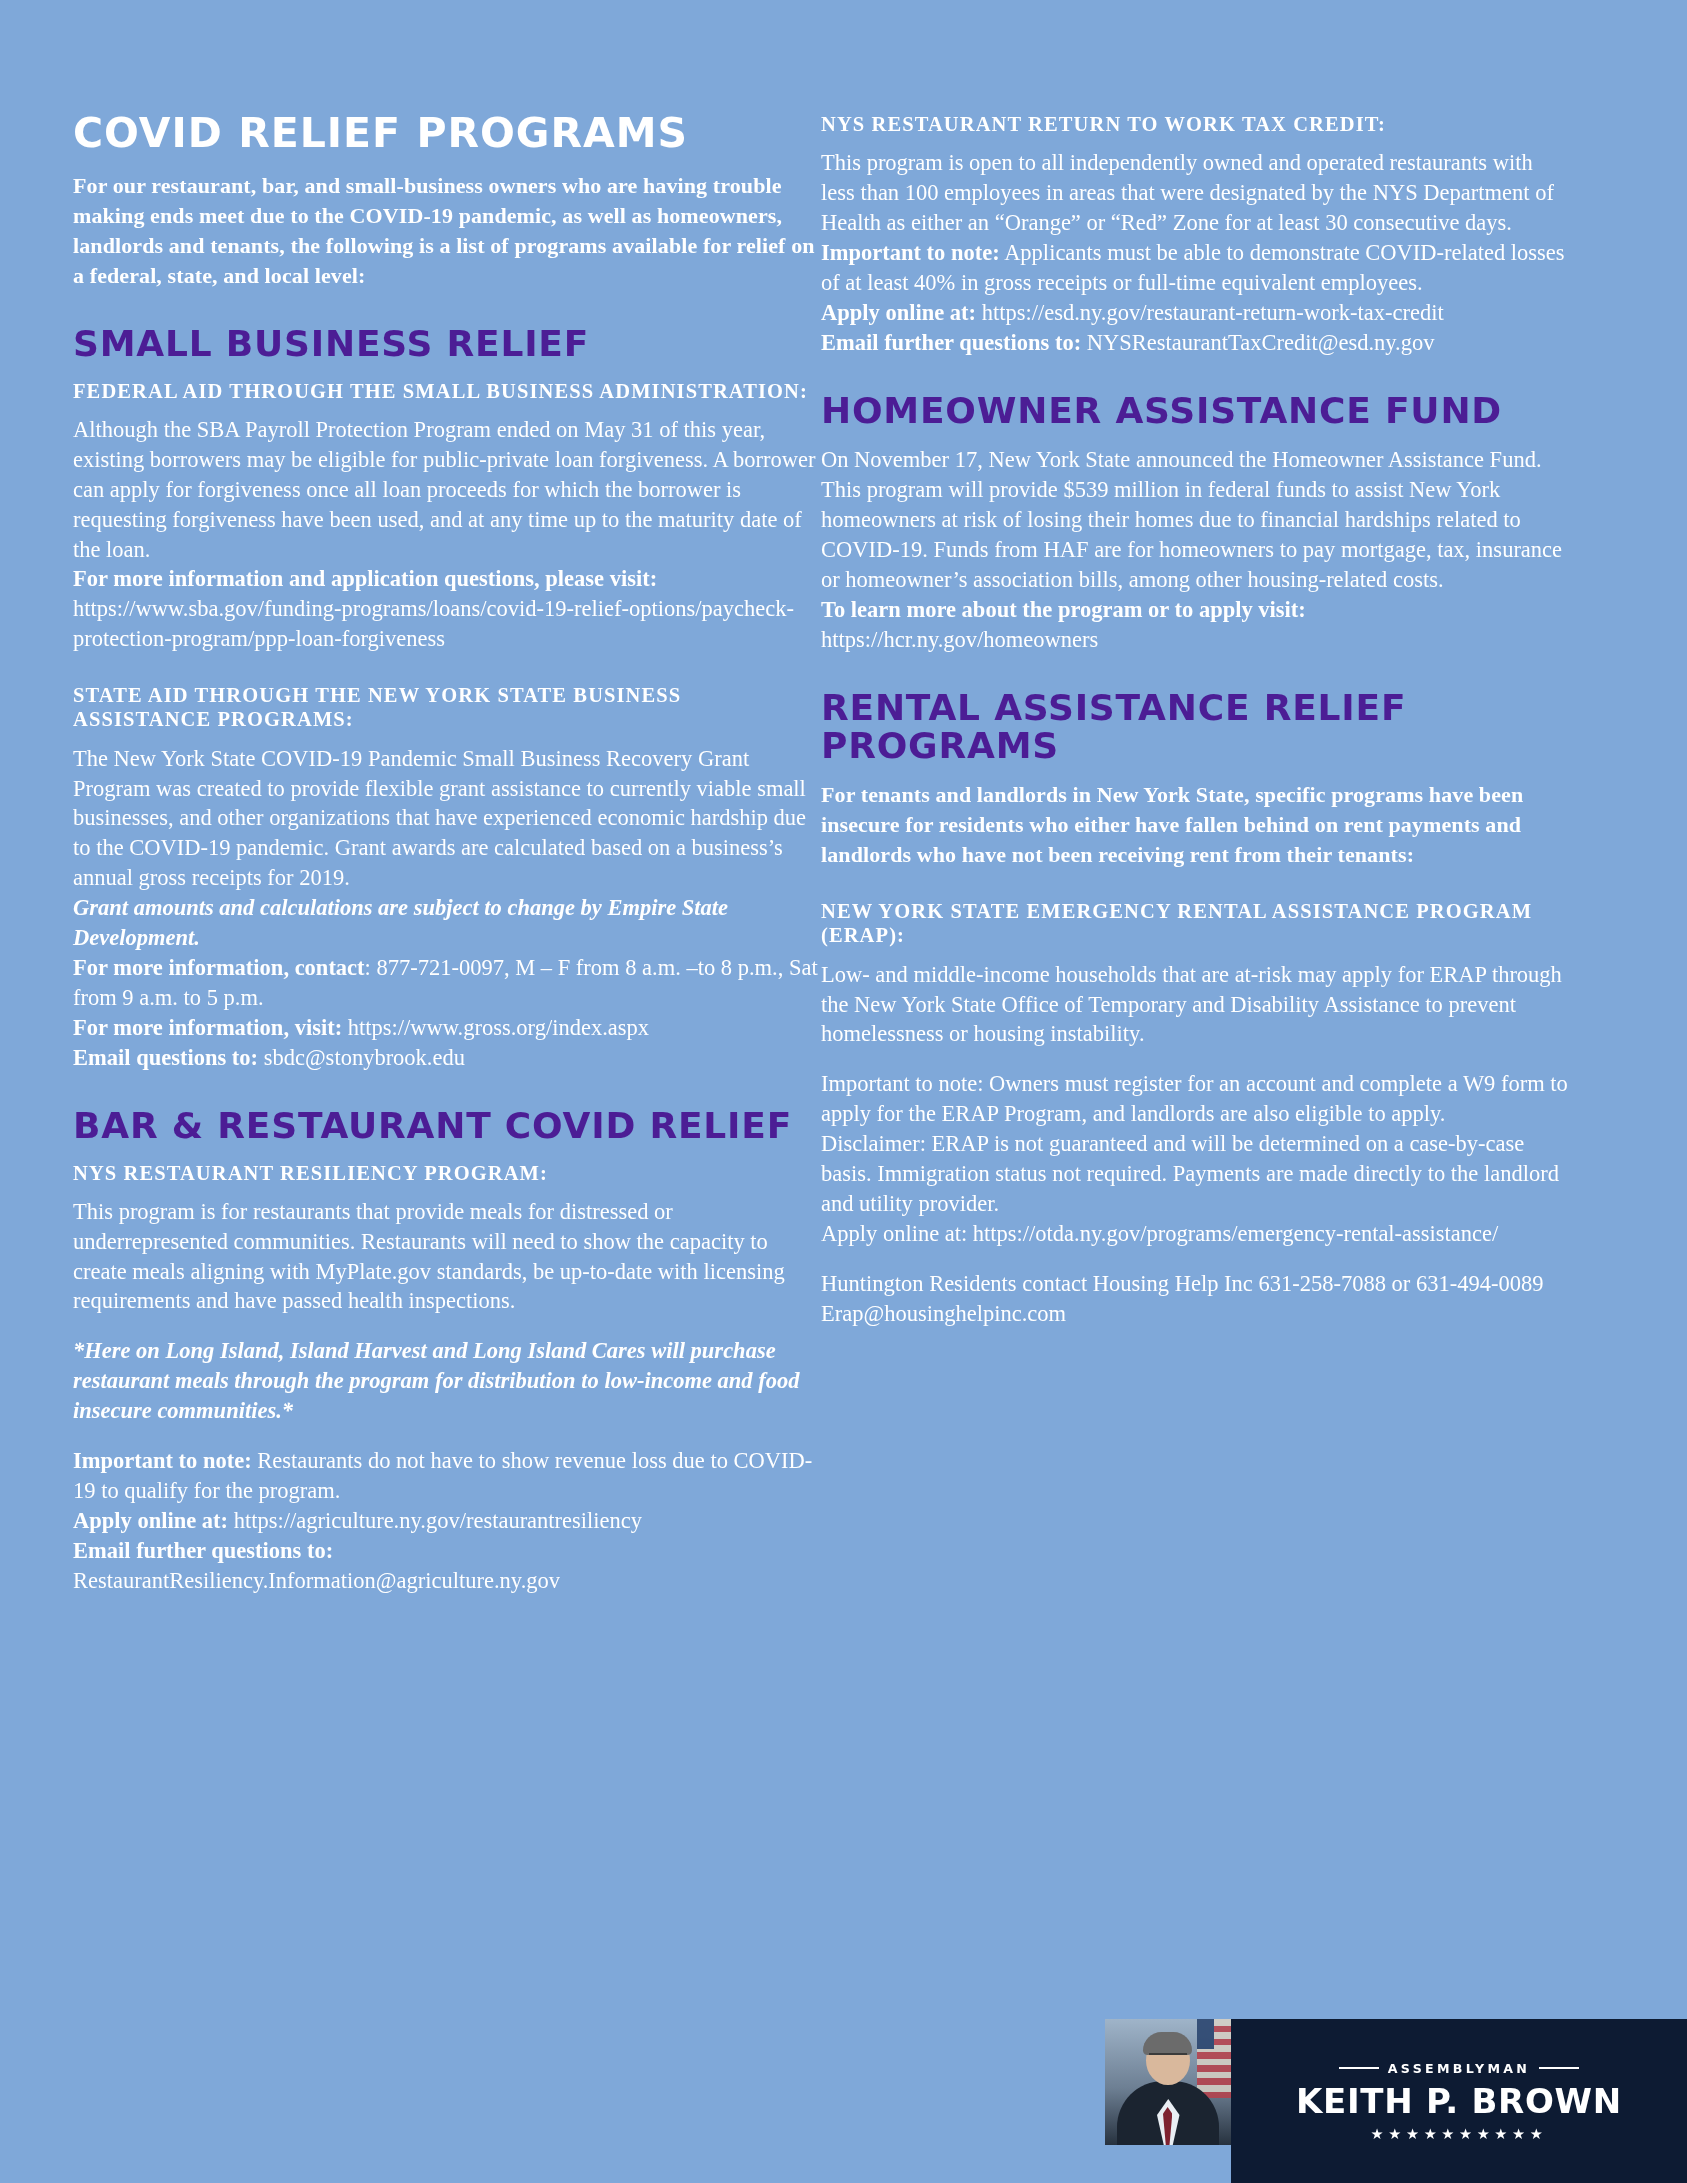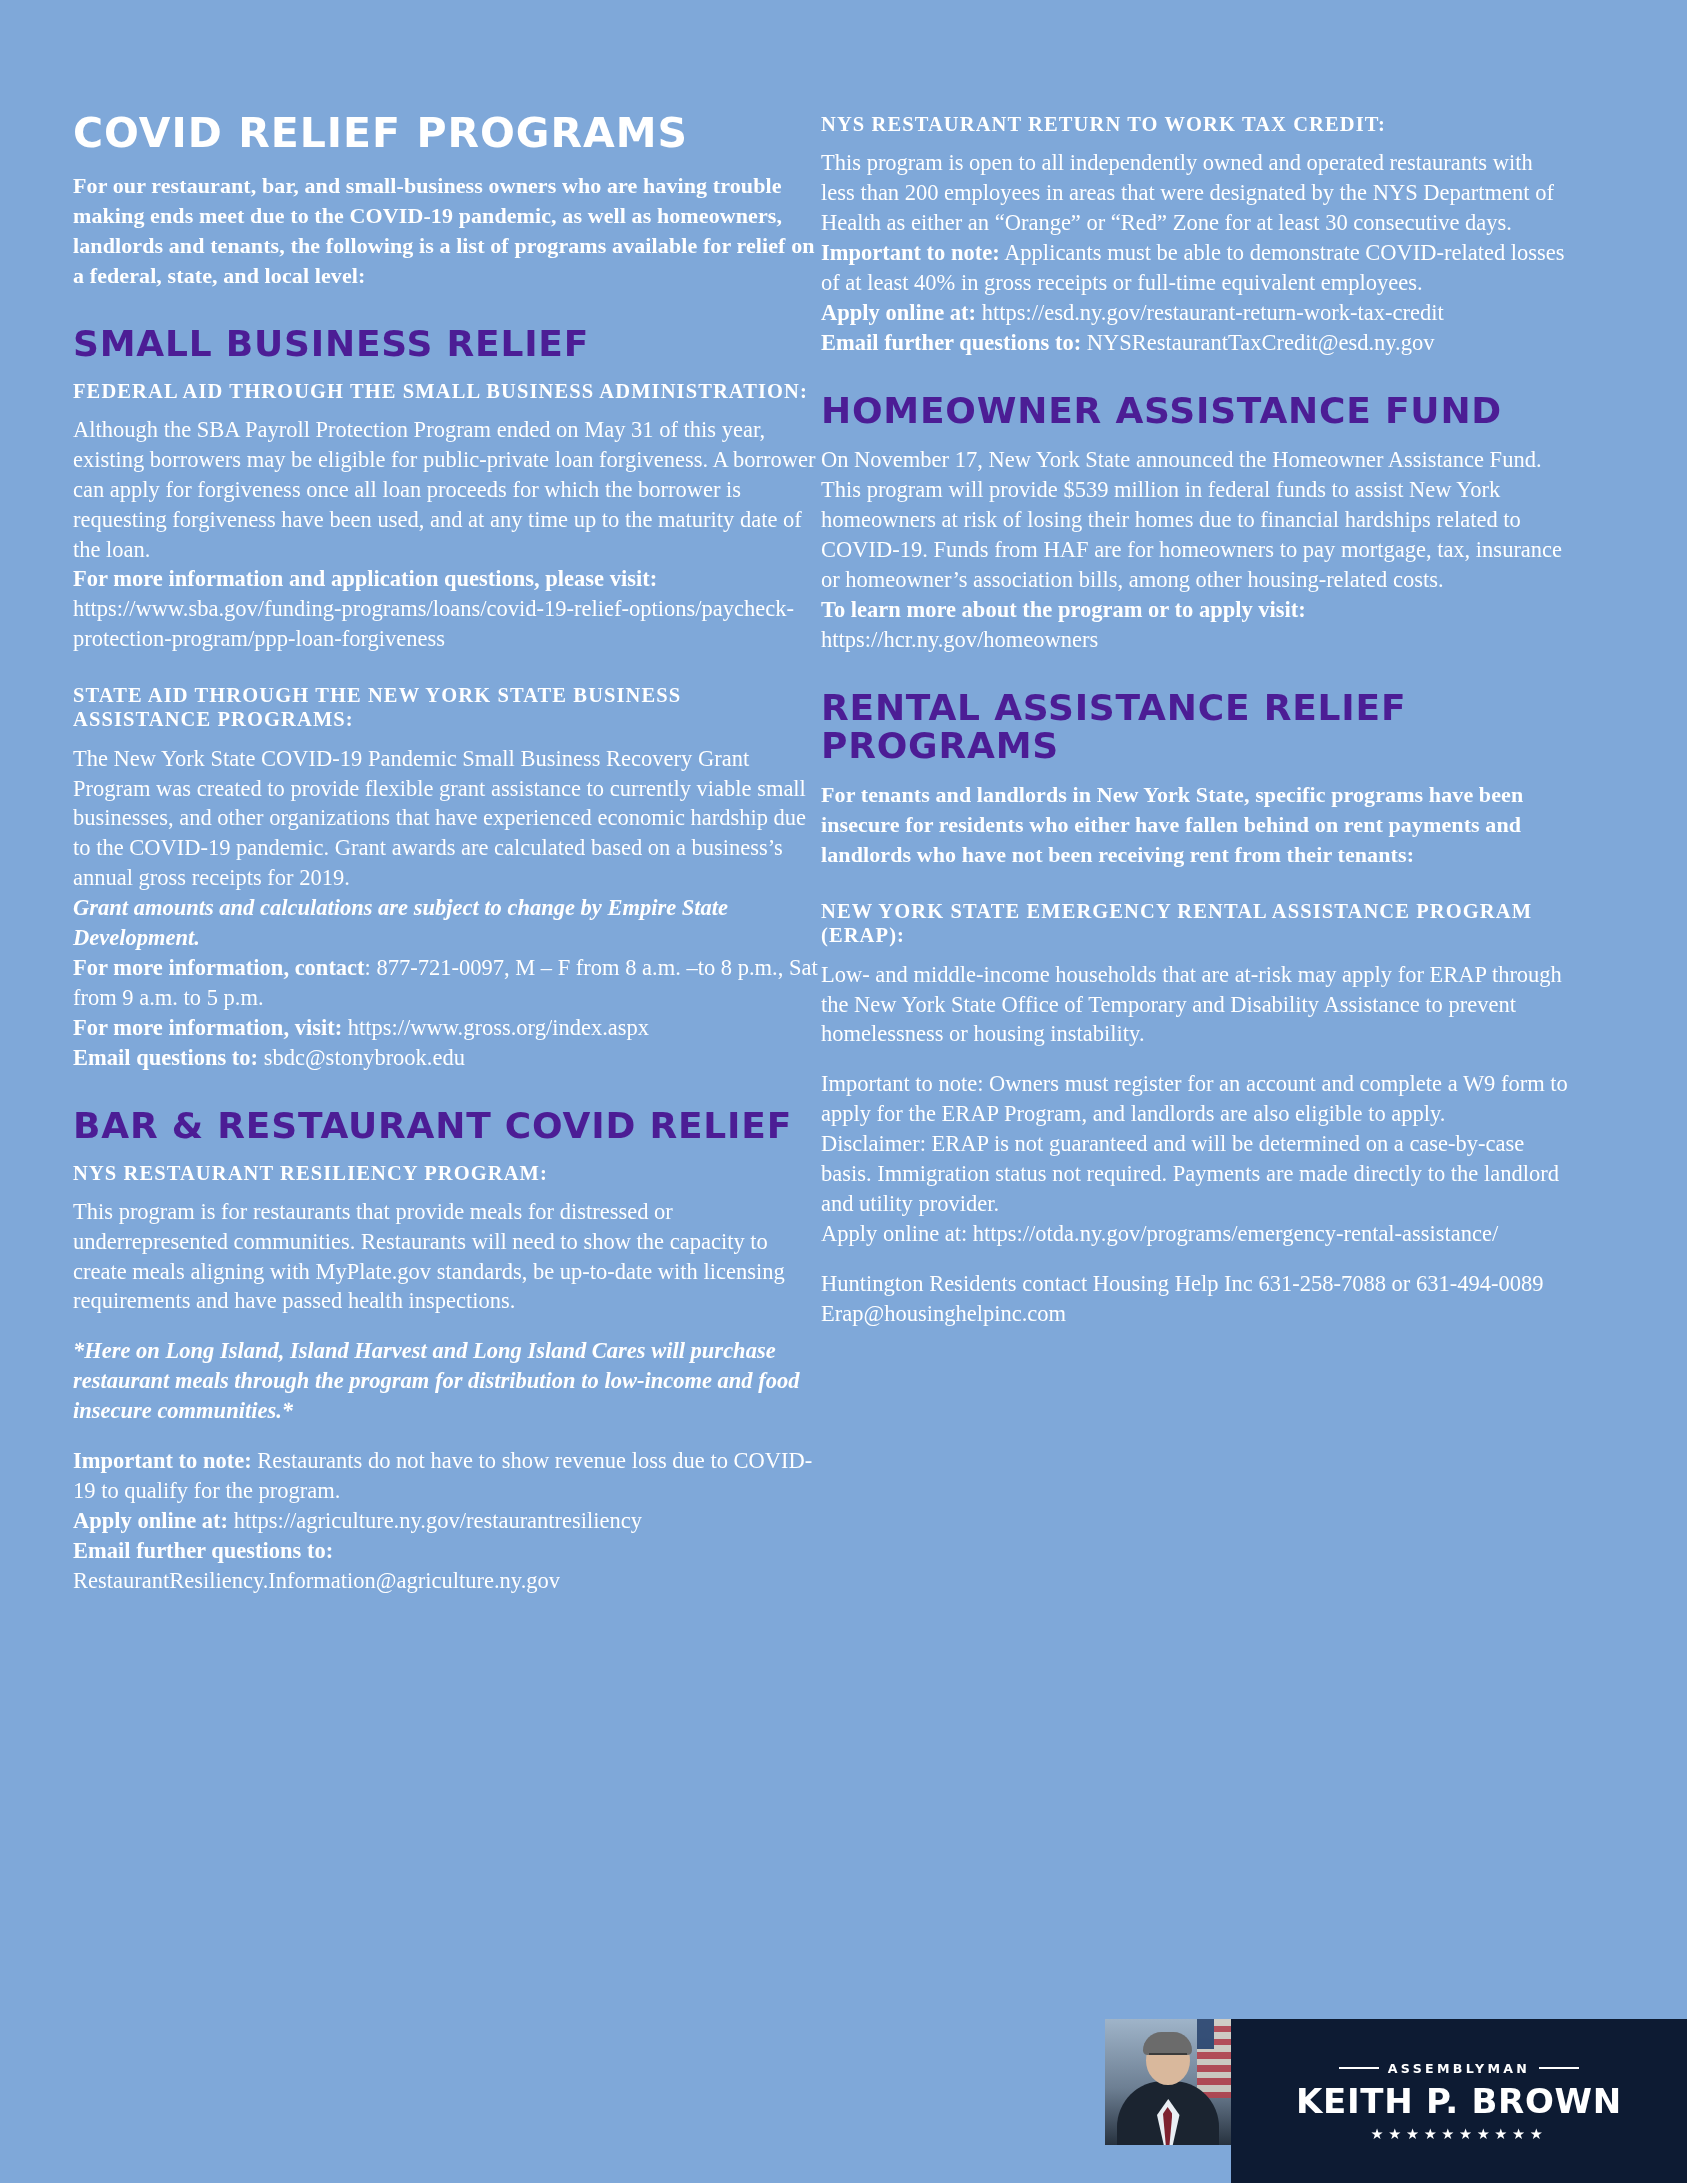--- a/index.html
+++ b/index.html
@@ -266,21 +266,21 @@
         <span class="b">Email further questions to:</span>
         <span>RestaurantResiliency.Information@agriculture.ny.gov</span>
       </p>
 
     </div>
 
     <div class="col">
 
       <h3 class="sub tight">NYS RESTAURANT RETURN TO WORK TAX CREDIT:</h3>
 
-      <p class="body">This program is open to all independently owned and operated restaurants with less than 200 employees in areas that were designated by the NYS Department of Health as either an “Orange” or “Red” Zone for at least 30 consecutive days.</p>
+      <p class="body">This program is open to all independently owned and operated restaurants with less than 100 employees in areas that were designated by the NYS Department of Health as either an “Orange” or “Red” Zone for at least 30 consecutive days.</p>
 
       <p class="body">
         <span class="b">Important to note:</span>
         <span>Applicants must be able to demonstrate COVID-related losses of at least 40% in gross receipts or full-time equivalent employees.</span>
       </p>
 
       <p class="body">
         <span class="b">Apply online at:</span>
         <span>https://esd.ny.gov/restaurant-return-work-tax-credit</span>
       </p>

